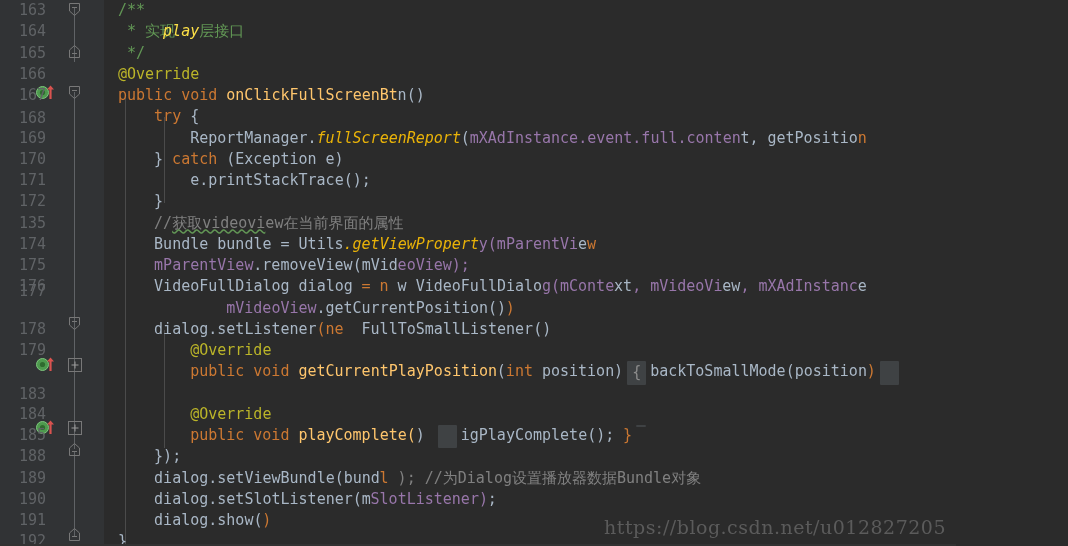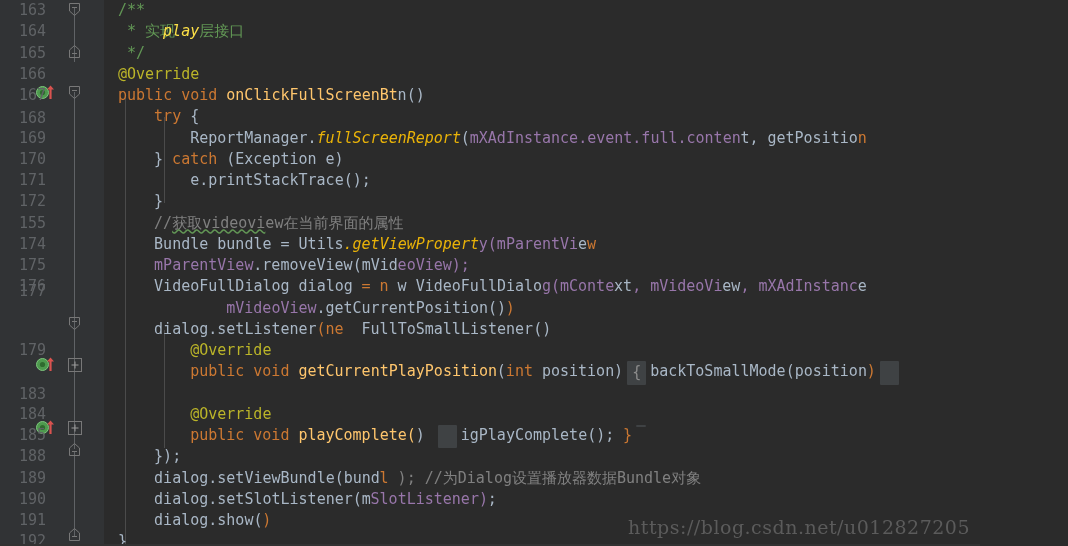--- a/index.html
+++ b/index.html
@@ -13,21 +13,20 @@
     overflow: hidden;
     font-family: "DejaVu Sans Mono", "Liberation Mono", monospace;
   }
 
   #editor {
     position: relative;
     width: 956px;
     height: 546px;
     background: #2b2b2b;
     overflow: hidden;
-    padding-left: 24px;
   }
 
   
   .gutter {
     position: absolute;
     left: 0; top: 0;
     width: 104px;
     height: 546px;
     background: #313335;
   }
@@ -235,25 +234,26 @@
   <div class="row" style="top:0px;"><span class="lnum">163</span></div>
   <div class="row" style="top:21.25px;"><span class="lnum">164</span></div>
   <div class="row" style="top:42.5px;"><span class="lnum">165</span></div>
   <div class="row" style="top:63.75px;"><span class="lnum">166</span></div>
   <div class="row" style="top:85px;"><span class="lnum">167</span></div>
   <div class="row" style="top:108px;"><span class="lnum">168</span></div>
   <div class="row" style="top:127.5px;"><span class="lnum">169</span></div>
   <div class="row" style="top:148.75px;"><span class="lnum">170</span></div>
   <div class="row" style="top:170px;"><span class="lnum">171</span></div>
   <div class="row" style="top:191.25px;"><span class="lnum">172</span></div>
-  <div class="row" style="top:212.5px;"><span class="lnum">155</span></div>
+  <div class="row" style="top:212.5px;"><span class="lnum">135</span></div>
   <div class="row" style="top:233.75px;"><span class="lnum">174</span></div>
   <div class="row" style="top:255px;"><span class="lnum">175</span></div>
   <div class="row" style="top:276.25px;"><span class="lnum">176</span></div>
   <div class="row" style="top:281px;"><span class="lnum">177</span></div>
+  <div class="row" style="top:318.75px;"><span class="lnum">178</span></div>
   <div class="row" style="top:340px;"><span class="lnum">179</span></div>
   <div class="row" style="top:384px;"><span class="lnum">183</span></div>
   <div class="row" style="top:403.75px;"><span class="lnum">184</span></div>
   <div class="row" style="top:425px;"><span class="lnum">185</span></div>
   <div class="row" style="top:446.25px;"><span class="lnum">188</span></div>
   <div class="row" style="top:467.5px;"><span class="lnum">189</span></div>
   <div class="row" style="top:488.75px;"><span class="lnum">190</span></div>
   <div class="row" style="top:510px;"><span class="lnum">191</span></div>
   <div class="row" style="top:531.25px;"><span class="lnum">192</span></div>
 

